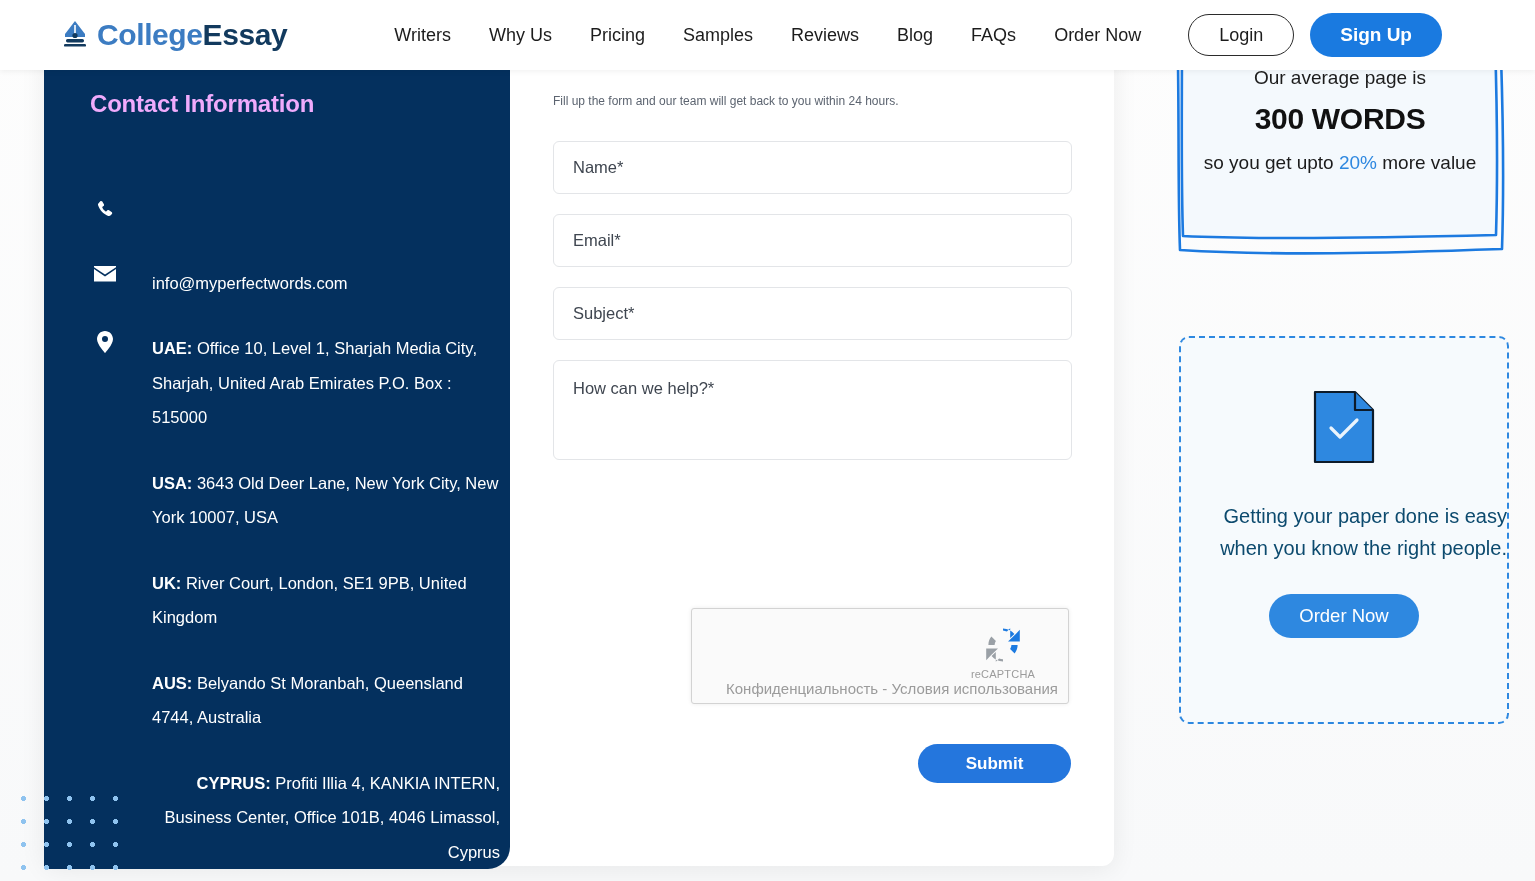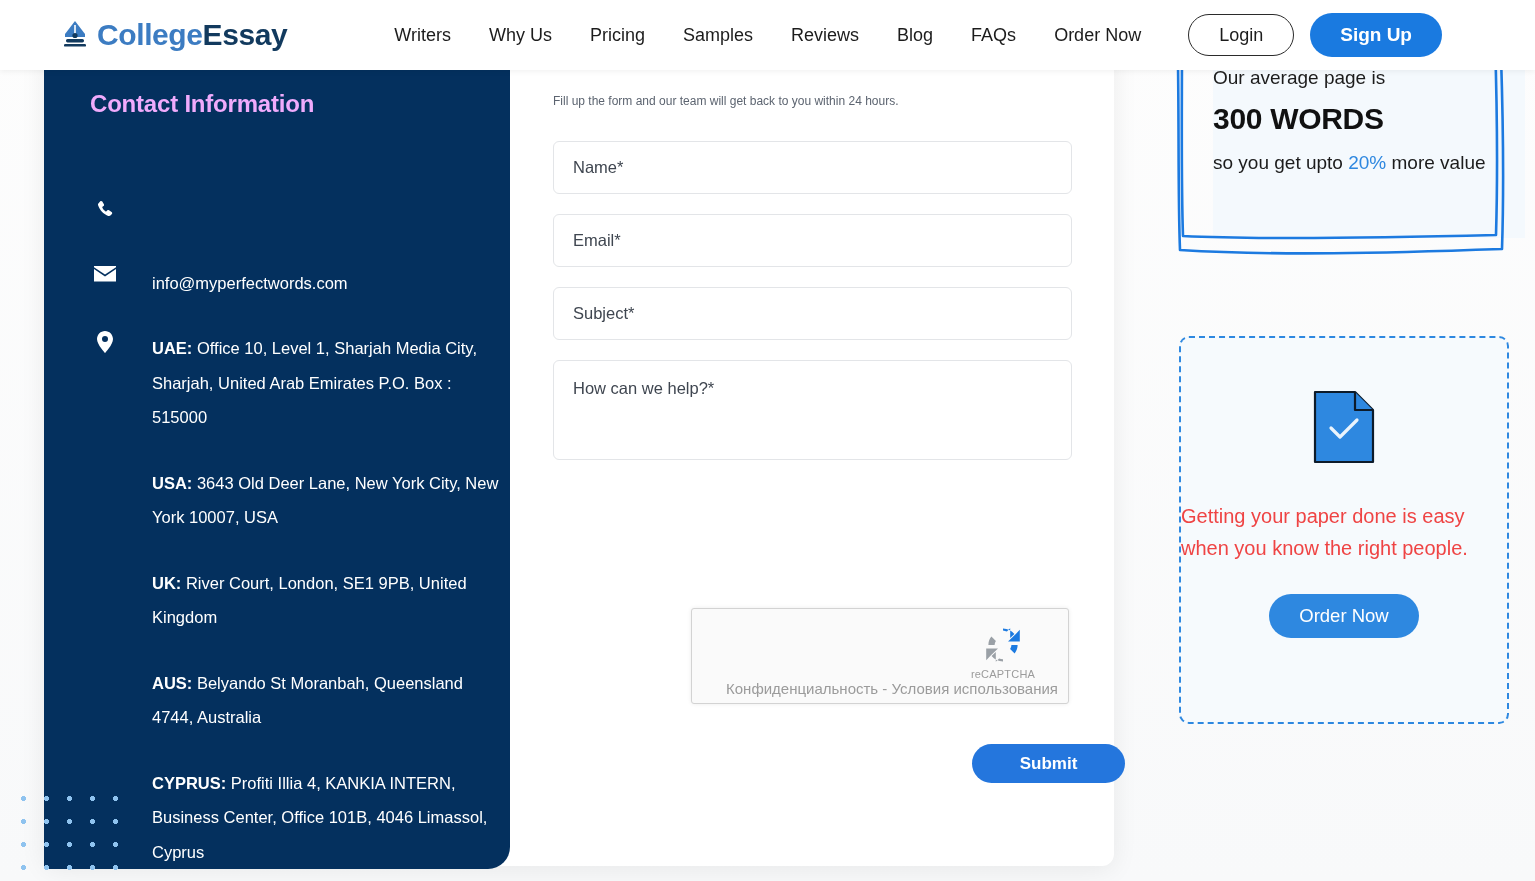--- a/index.html
+++ b/index.html
@@ -82,21 +82,21 @@
   }
   .contact-icon {
     width: 30px; min-width: 30px; margin-right: 32px;
     display: flex; justify-content: center;
     color: #fff;
   }
   .contact-icon svg { display:block; }
   .contact-text { font-size: 16.5px; color: #ffffff; line-height: 34.5px; }
   .contact-text b { font-weight: 700; }
   .addr-block { margin-bottom: 31px; }
-  .addr-block:last-child { margin-bottom: 12px; }
+  .addr-block:last-child { margin-bottom: 12px; text-align: right; }
 
   
   .dot-grid {
     position: absolute; left: 8px; bottom: 0;
     width: 112px; height: 100px;
     background-image: radial-gradient(#8fc3ef 2.6px, transparent 2.8px);
     background-size: 23px 23px;
     background-position: 4px 6px;
     z-index: 9;
     pointer-events: none;
@@ -131,61 +131,60 @@
   .rc-logo { position: absolute; right: 26px; top: 15px; text-align: center; width: 78px; }
   .rc-logo svg { display: block; margin: 0 auto; }
   .rc-logo-label { font-size: 11px; color: #9b9b9b; margin-top: 2px; letter-spacing: .2px; }
   .rc-terms {
     position: absolute; right: 10px; bottom: 6px;
     font-size: 15px; color: #9b9b9b;
   }
 
   
   .btn-submit {
-    position: absolute; left: 972px; top: 744px;
+    position: absolute; left: 918px; top: 744px;
     width: 153px; height: 39px;
     background: #2476dd; border: none; border-radius: 20px;
     color: #fff; font-size: 17px; font-weight: 700;
     font-family: "Liberation Sans", sans-serif;
     cursor: pointer;
   }
 
   
   .rail { position: absolute; left: 1176px; top: 0; width: 334px; }
 
   .card-sketch {
     position: absolute; left: 0; top: 38px;
     width: 332px; height: 240px;
   }
   .sketch-svg { position: absolute; left: 0; top: 0; }
   .sketch-body {
     position: absolute; left: 8px; top: 6px;
     width: 312px; height: 194px;
     background: #f4f9fd;
-    display: flex; flex-direction: column; align-items: flex-start;
+    display: flex; flex-direction: column; align-items: center;
     padding-top: 20px;
-    margin-left: 29px;
   }
   .sk-top { font-size: 19px; color: #1c1c1c; line-height: 28px; }
   .sk-big { font-size: 30px; font-weight: 700; color: #111; letter-spacing: -.3px; margin-top: 10px; }
   .sk-sub { font-size: 19px; color: #1c1c1c; text-align: center; line-height: 32px; margin-top: 11px; }
   .sk-accent { color: #2e88e0; }
 
   .card-dashed {
     position: absolute; left: 3px; top: 336px;
     width: 330px; height: 388px;
     background: #f6fafd;
     border: 2.5px dashed #2e88e0;
     border-radius: 10px;
     display: flex; flex-direction: column; align-items: center;
   }
   .doc-icon { margin-top: 52px; }
   .dashed-text {
-    margin-top: 32px; font-size: 20px; color: #ef4444;
-    text-align: left; line-height: 32px;
+    margin-top: 32px; font-size: 20px; color: #0c4a6e;
+    text-align: right; line-height: 32px;
   }
   .btn-order {
     margin-top: 30px;
     background: #2e88e0; border: none; border-radius: 24px;
     height: 44px; padding: 0 30px;
     color: #fff; font-size: 18.5px;
     font-family: "Liberation Sans", sans-serif;
     cursor: pointer;
   }
 </style>

